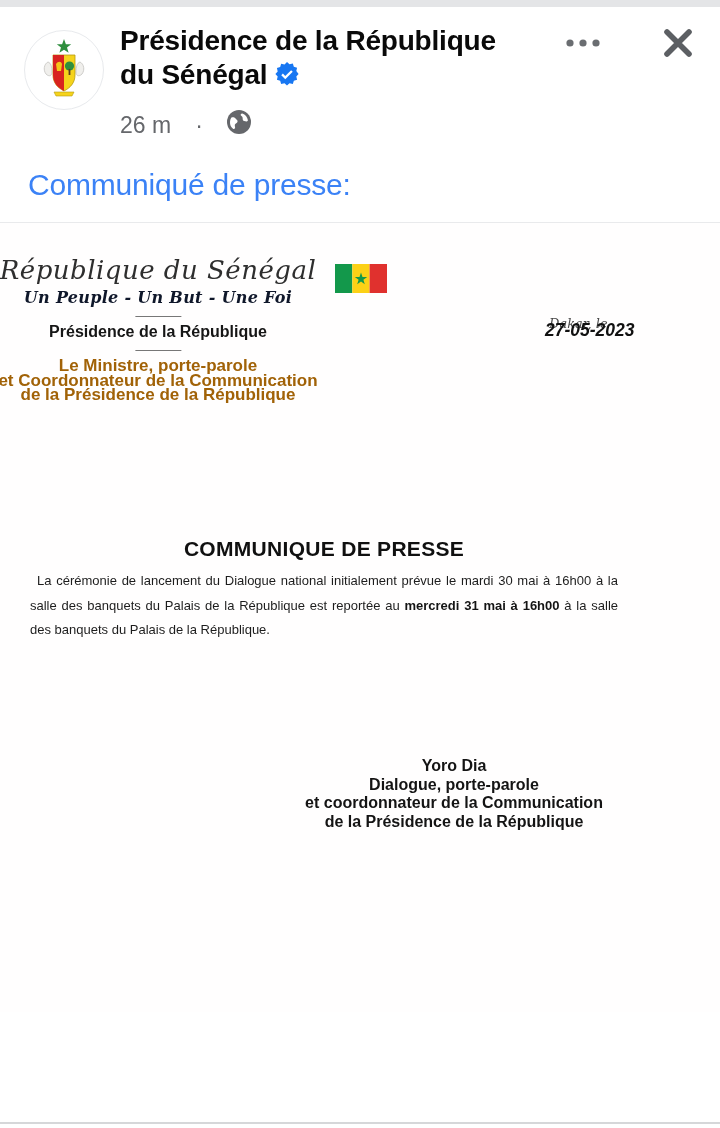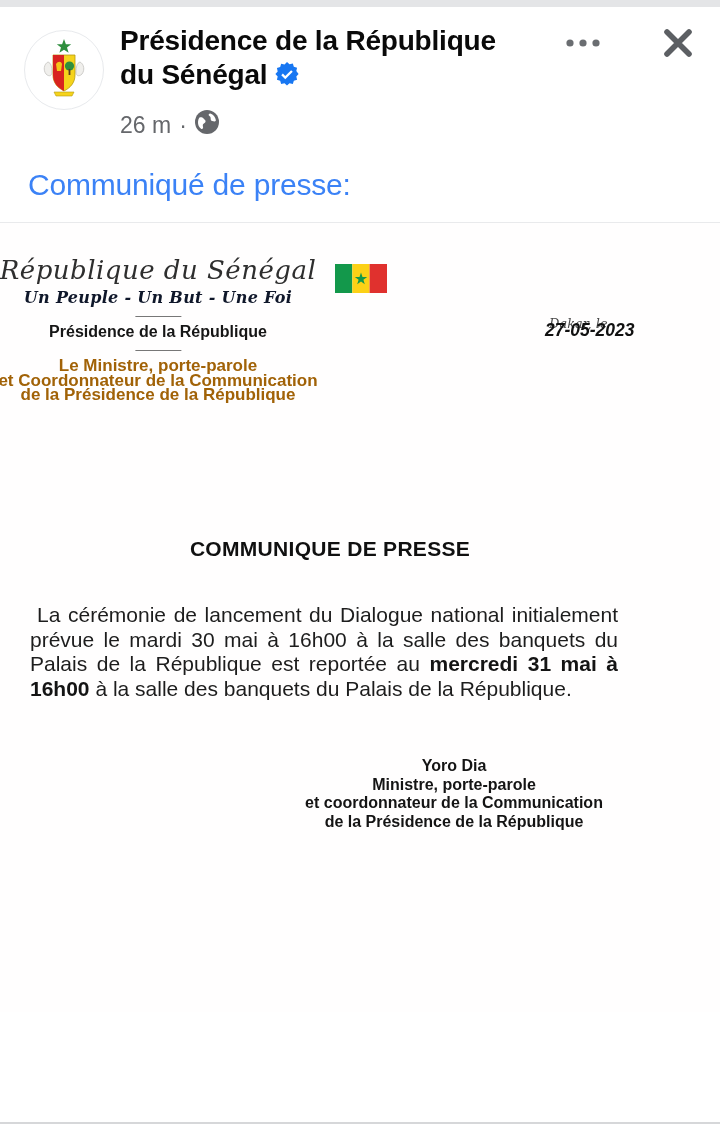--- a/index.html
+++ b/index.html
@@ -16,21 +16,21 @@
     border-radius:50%; background:#fff; border:1.5px solid #e8eaed;
     display:flex; align-items:center; justify-content:center; cursor:pointer;
   }
   .page-name {
     position:absolute; left:120px; top:24px; width:430px;
     font-size:28px; font-weight:bold; color:#0a0a0a; line-height:34px; letter-spacing:-0.2px;
     cursor:pointer;
   }
   .badge { display:inline-block; vertical-align:-4px; margin-left:7px; }
   .meta {
-    position:absolute; left:120px; top:110px; display:flex; align-items:center; gap:8px;
+    position:absolute; left:120px; top:110px; display:flex; align-items:center; gap:24px;
     font-size:23px; color:#65676b;
   }
   .btn { position:absolute; background:transparent; border:none; cursor:pointer; display:flex; align-items:center; justify-content:center; }
   .more-btn { left:552px; top:26px; width:62px; height:36px; }
   .close-btn { left:650px; top:16px; width:56px; height:56px; }
 
   
   .post-text { position:absolute; left:28px; top:168px; font-size:30px; color:#3b82f6; letter-spacing:-0.2px; }
 
   
@@ -42,22 +42,22 @@
   .lh-block { position:absolute; left:158px; top:32px; transform:translateX(-50%); text-align:center; white-space:nowrap; }
   .lh-country { font-family:"DejaVu Serif", serif; font-style:italic; font-size:26px; color:#2e2e2e; letter-spacing:0.5px; }
   .lh-motto   { font-family:"DejaVu Serif", serif; font-style:italic; font-weight:bold; font-size:16px; color:#0f172a; margin-top:3px; letter-spacing:0.3px; }
   .lh-rule { width:46px; height:1px; background:#777; margin:9px auto 6px auto; }
   .lh-office { font-size:16px; font-weight:bold; color:#161616; }
   .lh-dept { margin-top:8px; }
   .lh-dept div { font-size:17px; font-weight:bold; line-height:14.6px; color:#a16207; }
   .flag { position:absolute; left:335px; top:41px; width:52px; height:29px; }
   .dateline-place { position:absolute; left:501px; top:93px; font-family:"DejaVu Serif", serif; font-style:italic; font-size:13px; color:#4a4a4a;margin-left:48px; }
   .dateline-date  { position:absolute; left:545px; top:97px; font-size:17.5px; font-weight:bold; color:#111;font-style:italic; }
-  .doc-title { position:absolute; left:36px; top:314px; width:588px; text-align:center; font-size:21px; font-weight:bold; letter-spacing:0.3px; color:#101010; }
-  .doc-body  { position:absolute; left:30px; top:380px; width:588px; font-size:21px; line-height:24.6px; text-align:justify; text-indent:7px; color:#1d1d1d; }
+  .doc-title { position:absolute; left:30px; top:314px; width:588px; text-align:center; font-size:21px; font-weight:bold; letter-spacing:0.3px; color:#101010; }
+  .doc-body  { position:absolute; left:30px; top:346px; width:588px; font-size:13px; line-height:24.6px; text-align:justify; text-indent:7px; color:#1d1d1d; }
   .doc-body b { font-weight:bold; color:#141414; }
   .signature { position:absolute; left:454px; top:534px; transform:translateX(-50%); text-align:center; white-space:nowrap; }
   .signature div { font-size:16px; font-weight:bold; line-height:18.6px; color:#141414; }
 
   .bottom-bar { position:absolute; left:0; top:1122px; width:720px; height:2px; background:#d6d7d9; }
 </style>
 </head>
 <body>
 
 <div class="screen">
@@ -154,21 +154,21 @@
 
       <div class="dateline-place">Dakar, le</div>
       <div class="dateline-date">27-05-2023</div>
 
       <div class="doc-title">COMMUNIQUE DE PRESSE</div>
 
       <p class="doc-body"><span>La cérémonie de lancement du Dialogue national initialement prévue le mardi 30 mai à 16h00 à la salle des banquets du Palais de la République est reportée au </span><b>mercredi 31 mai à 16h00</b><span> à la salle des banquets du Palais de la République.</span></p>
 
       <div class="signature">
         <div>Yoro Dia</div>
-        <div>Ministre, porte-parole</div>
+        <div>Dialogue, porte-parole</div>
         <div>et coordonnateur de la Communication</div>
         <div>de la Présidence de la République</div>
       </div>
 
     </div>
   </figure>
 
   <div class="bottom-bar"></div>
 </div>
 

